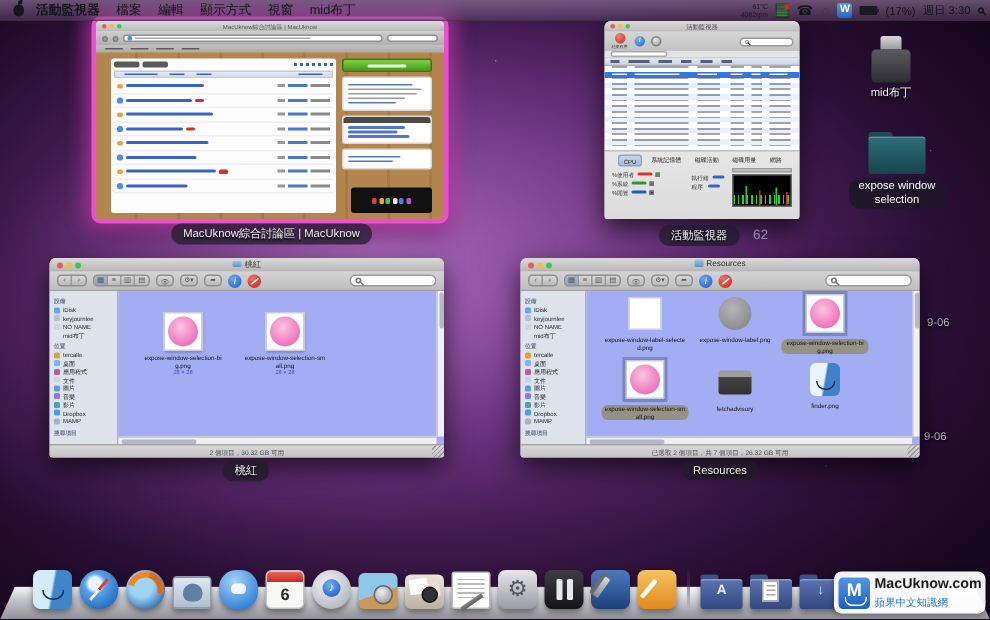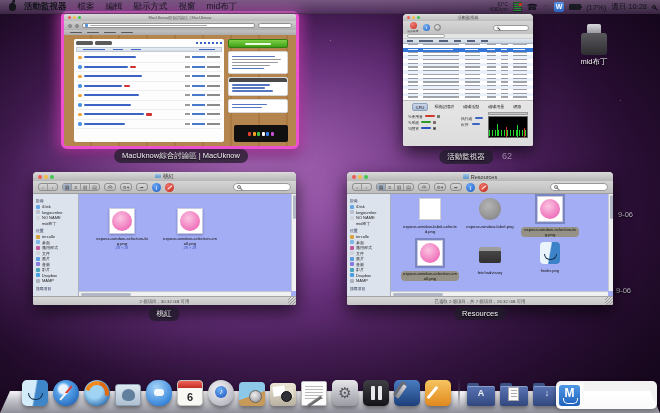--- a/index.html
+++ b/index.html
@@ -290,29 +290,36 @@
         <span>4082rpm</span>
       </span>
       <span class="cpumeter">
           <span></span>
         </span>
       <span class="phoneicn">☎</span>
       <span class="diamondicn">◇</span>
       <span class="wbadge">W</span>
       <span class="batt"></span>
       <span>(17%)</span>
-      <span>週日 10:28</span>
+      <span>週日 3:30</span>
       <span class="magd"></span>
     </span>
   </div>
 
   <div class="dicon" style="left:572px;top:24px;width:44px;">
     <div class="usbplug"></div>
     <div class="usbbody"></div>
     <div class="dlabel">mid布丁</div>
+  </div>
+  <div class="dicon" style="left:560px;top:88px;width:76px;">
+    <div class="folder"></div>
+    <div class="dlabel-sel">
+      <span>expose window</span><br>
+      <span>selection</span>
+    </div>
   </div>
   <div class="partial" style="left:618px;top:210px;">9-06</div>
   <div class="partial" style="left:616px;top:286px;">9-06</div>
 
   <div id="win-browser">
     <div class="b-title">
       <span class="dots">
           <i></i>
           <i></i>
           <i></i>
@@ -838,15 +845,19 @@
             <i></i>
           </span>
         </div>
       <div class="dki-stack">
           <span class="stackglyph">↓</span>
         </div>
       <div class="dki-trash"></div>
     </div>
     <div id="watermark">
       <span class="wm-logo">M</span>
+      <span class="wm-text">
+        <span class="wm-title">MacUknow.com</span><br>
+        <span class="wm-sub">蘋果中文知識網</span>
+      </span>
     </div>
   </div>
 </div>
 
 </body></html>

